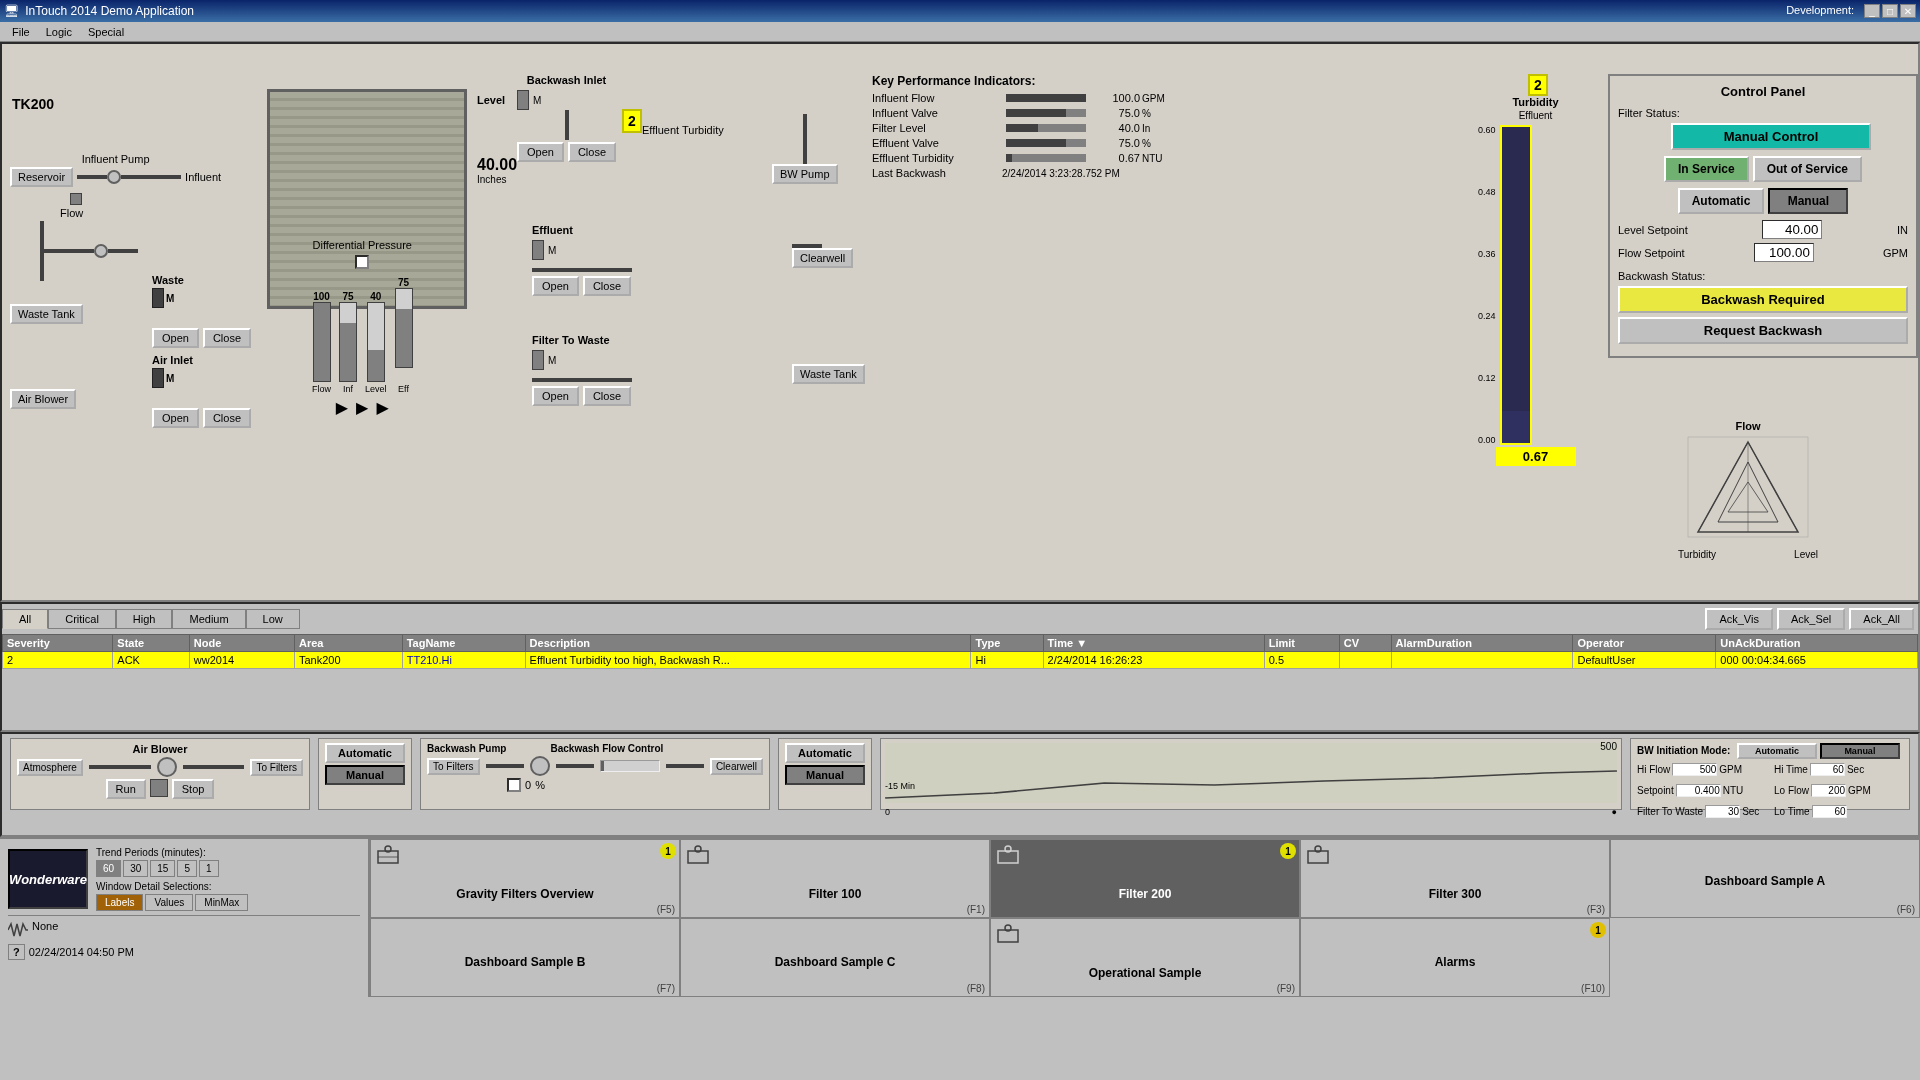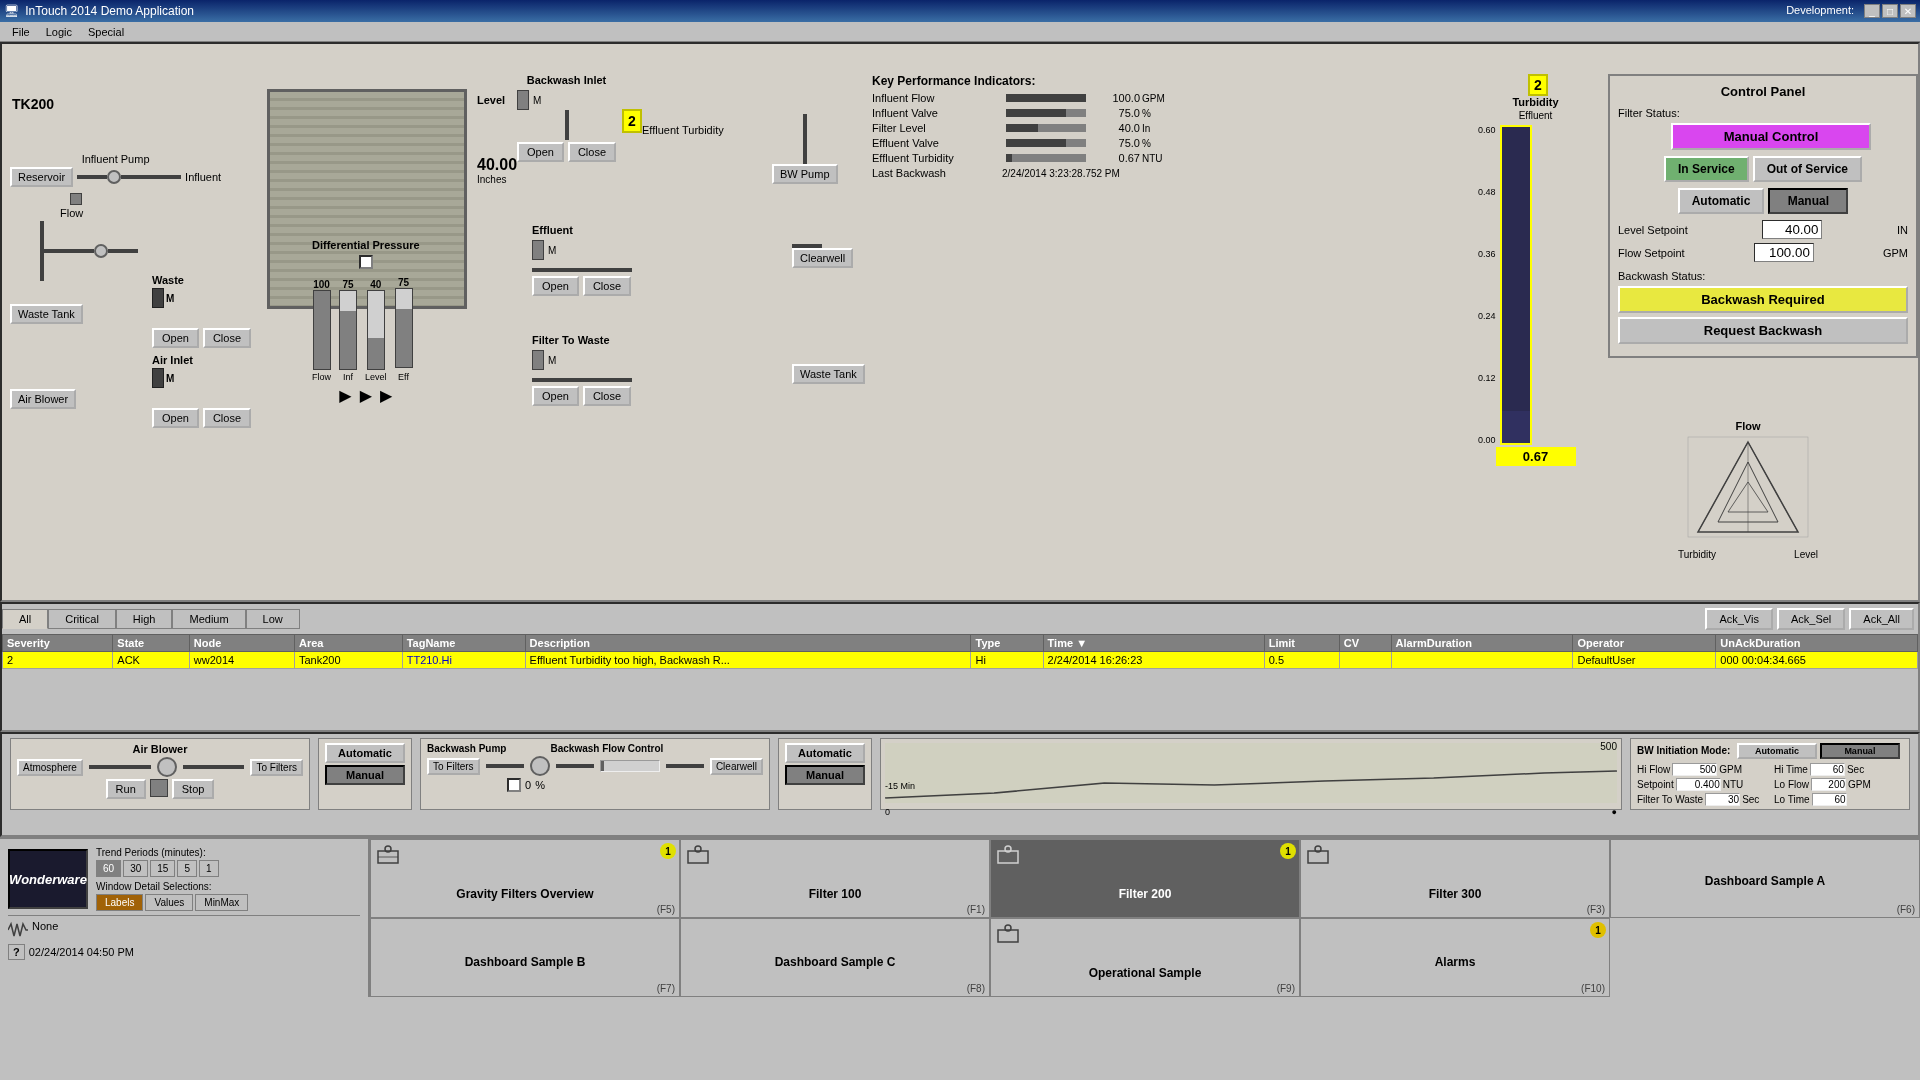--- a/index.html
+++ b/index.html
@@ -195,21 +195,21 @@
         <button class="oc-btn">Open</button>
         <button class="oc-btn">Close</button>
       </div>
     </div>
 
     <div style="position:absolute; top:320px; left:790px;">
       <button class="reservoir-btn">Waste Tank</button>
     </div>
 
     <div class="diff-press">
-      <div style="font-size:11px; font-weight:bold; margin-bottom:4px;">Differential Pressure</div>
+      <div style="font-size:11px; font-weight:normal; margin-bottom:4px;">Differential Pressure</div>
       <div style="width:14px; height:14px; border:2px inset #808080; background:white; margin:0 auto 8px;"></div>
       <div style="display:flex; gap:8px; align-items:flex-end;">
         <div style="display:flex; flex-direction:column; align-items:center;">
           <div style="font-size:10px; font-weight:bold;">100</div>
           <div style="width:18px; height:80px; border:1px solid #404040; background:#d0d0d0; position:relative;">
             <div style="position:absolute; bottom:0; width:100%; height:100%; background:#808080;"></div>
           </div>
           <div style="font-size:9px; margin-top:2px;">Flow</div>
         </div>
         <div style="display:flex; flex-direction:column; align-items:center;">
@@ -224,21 +224,21 @@
           <div style="width:18px; height:80px; border:1px solid #404040; background:#d0d0d0; position:relative;">
             <div style="position:absolute; bottom:0; width:100%; height:40%; background:#808080;"></div>
           </div>
           <div style="font-size:9px; margin-top:2px;">Level</div>
         </div>
         <div style="display:flex; flex-direction:column; align-items:center;">
           <div style="font-size:10px; font-weight:bold;">75</div>
           <div style="width:18px; height:80px; border:1px solid #404040; background:#d0d0d0; position:relative;">
             <div style="position:absolute; bottom:0; width:100%; height:75%; background:#808080;"></div>
           </div>
-          <div style="font-size:9px; margin-top:4px;">Eff</div>
+          <div style="font-size:9px; margin-top:16px;">Eff</div>
         </div>
       </div>
 
       <div style="display:flex; gap:8px; margin-top:4px; justify-content:center;">
         <span style="font-size:16px; cursor:pointer;">▶</span>
         <span style="font-size:16px; cursor:pointer;">▶</span>
         <span style="font-size:16px; cursor:pointer;">▶</span>
       </div>
     </div>
 
@@ -365,21 +365,21 @@
       <div style="display:flex; justify-content:space-between; font-size:10px; margin-top:-5px;">
         <span>Turbidity</span>
         <span>Level</span>
       </div>
     </div>
 
     <div style="position:absolute; top:30px; right:0; width:310px; background:#d4d0c8; border:2px solid #808080; padding:8px;">
       <div class="cp-title">Control Panel</div>
       <div class="cp-label">Filter Status:</div>
       <div class="cp-btn-row">
-        <button class="cp-btn" style="background:#d946ef; font-size:13px; width:200px;margin-left:16px;">Manual Control</button>
+        <button class="cp-btn" style="background:#14b8a6; font-size:13px; width:200px;margin-left:16px;">Manual Control</button>
       </div>
       <div class="cp-btn-row">
         <button class="cp-btn green">In Service</button>
         <button class="cp-btn">Out of Service</button>
       </div>
       <div class="cp-btn-row">
         <button class="cp-btn">Automatic</button>
         <button class="cp-btn active">Manual</button>
       </div>
       <div class="cp-setpoint-row">
@@ -518,21 +518,21 @@
           <span>●</span>
         </div>
       </div>
 
       <div style="border:1px solid #808080; background:#d4d0c8; padding:4px 6px; min-width:280px; font-size:10px;">
         <div style="font-size:10px; font-weight:bold; margin-bottom:4px;">
           <span>BW Initiation Mode:</span>
           <button class="cp-btn" style="font-size:9px; padding:1px 6px; margin-left:4px;">Automatic</button>
           <button class="cp-btn active" style="font-size:9px; padding:1px 6px;">Manual</button>
         </div>
-        <div style="display:grid; grid-template-columns:1fr 1fr; gap:2px 8px;">
+        <div style="display:grid; grid-template-columns:1fr 1fr; gap:8px 8px;">
           <div style="display:flex; align-items:center; gap:2px;">
             <span>Hi Flow</span>
             <input type="text" style="width: 45px; border: 1px inset; font-size: 10px; text-align: right;" value="500">
             <span>GPM</span>
           </div>
           <div style="display:flex; align-items:center; gap:2px;">
             <span>Hi Time</span>
             <input type="text" style="width: 35px; border: 1px inset; font-size: 10px; text-align: right;" value="60">
             <span>Sec</span>
           </div>

